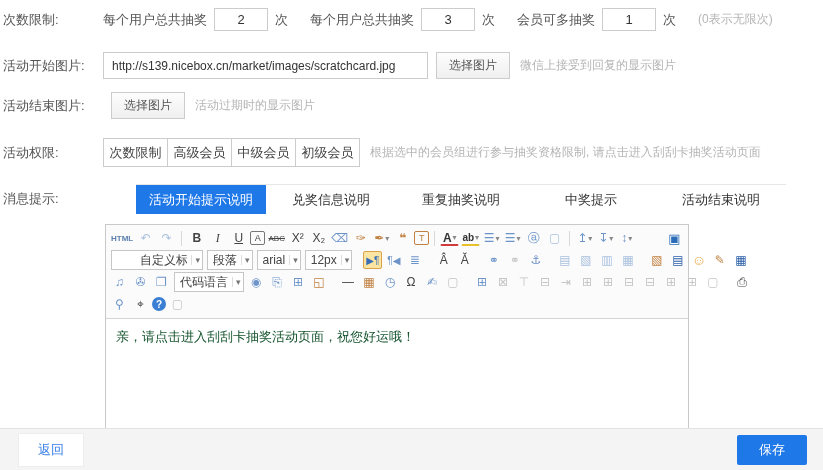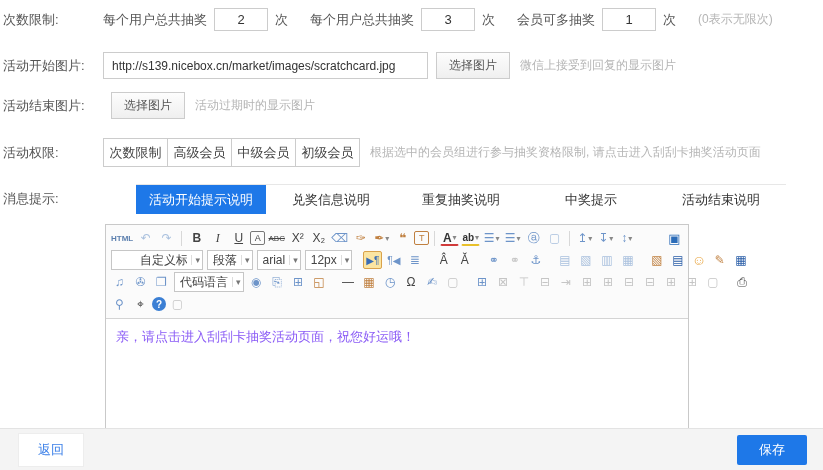--- a/index.html
+++ b/index.html
@@ -62,21 +62,21 @@
   .boxed-warm { border:1px solid #c08040; font-size:9px; min-width:15px; height:14px; color:#c08040; }
   .strike { text-decoration:line-through; font-size:8px; color:#444; }
   .colorbar { border-bottom:2px solid #d03a3a; font-weight:bold; color:#333; height:15px; }
   .hlbar { border-bottom:2px solid #e8c02a; font-weight:bold; color:#333; height:15px; font-size:10px; }
   .active-ic { background:#fbe5a2; border:1px solid #d9a24b; color:#3a6db4; font-size:10px; }
   .rtl { color:#6d94c9; font-size:10px; }
   .help-ic { background:#3b7fd4; color:#fff; border-radius:50%; min-width:14px; height:14px; font-size:10px; font-weight:bold; }
   .screen-ic { color:#2b6cb8; font-size:13px; }
   .emoji-ic { color:#e8a33d; font-size:14px; }
 
-  .editor-body { flex:1; background:#fff; padding:8px 10px; font-size:13px; color:#8b5cf6; line-height:1.5; outline:none; }
+  .editor-body { flex:1; background:#fff; padding:8px 10px; font-size:13px; color:#14532d; line-height:1.5; outline:none; }
 
   
   .footer { position:absolute; left:0; right:0; bottom:0; height:42px; background:#f4f4f4; border-top:1px solid #e3e3e3;
             display:flex; align-items:center; }
   .back-btn { margin-left:18px; width:66px; height:34px; background:#fff; border:1px solid #ededed;
               color:#3a7fe8; font-size:13px; cursor:pointer; }
   .save-btn { position:absolute; right:16px; width:70px; height:30px; background:var(--accent,#1e78e8);
               border:none; color:#fff; font-size:13px; cursor:pointer; border-radius:2px; }
 </style>
 </head>

